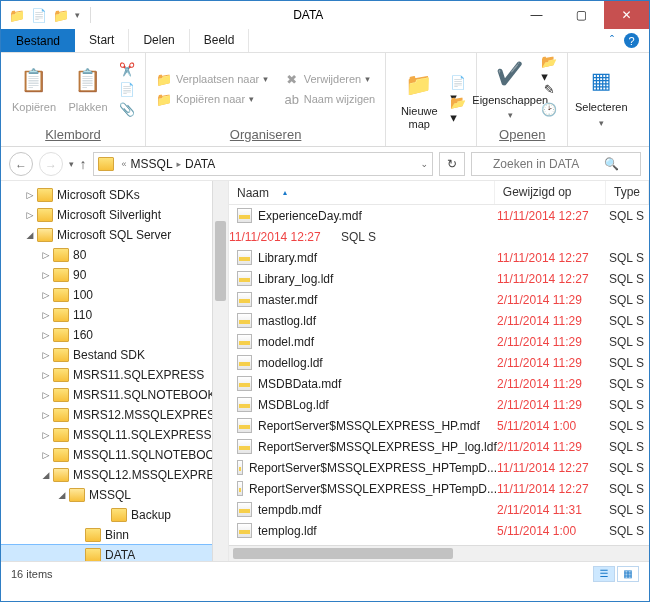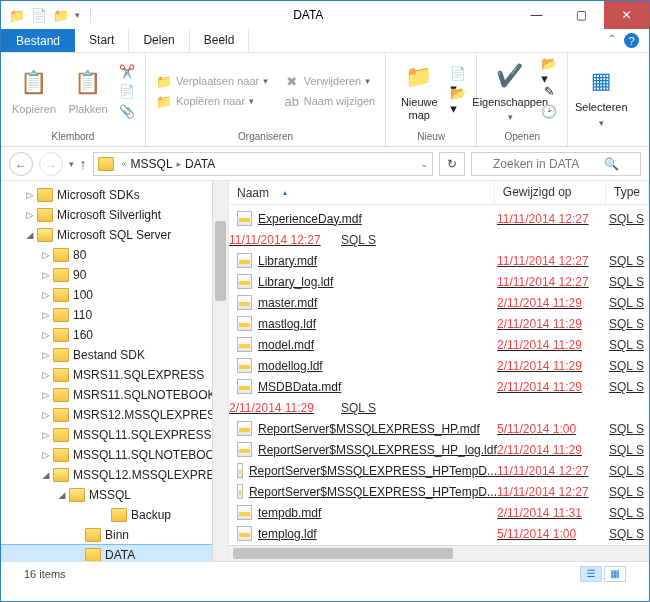--- a/index.html
+++ b/index.html
@@ -7,28 +7,28 @@
   .title-bar { height:28px; background:#fff; display:flex; align-items:center; }
   .tb-icons { display:flex; align-items:center; gap:6px; padding:0 8px; }
   .tb-title { flex:1; text-align:center; font-size:12px; color:#000; }
   .win-btns { display:flex; height:100%; }
   .win-btn { width:45px; display:flex; align-items:center; justify-content:center; }
   .win-close { background:#c75050; color:#fff; }
   .down-arrow { color:#666; font-size:9px; }
 
   .tabs-row { height:24px; display:flex; border-bottom:1px solid #e1e1e1; }
   .tab { padding:4px 14px; font-size:12px; border-right:1px solid #e5e5e5; cursor:pointer; }
-  .tab.bestand { background:#1979ca; color:#ffffff; font-weight:normal; border:1px solid #1979ca; }
+  .tab.bestand { background:#1979ca; color:#000000; font-weight:normal; border:1px solid #1979ca; }
   .tab.active { background:#fff; border-bottom:1px solid #fff; }
   .tabs-right { margin-left:auto; display:flex; align-items:center; gap:10px; padding-right:10px; color:#1979ca; }
 
   .ribbon { height:94px; background:#fff; border-bottom:1px solid #dadada; display:flex; }
   .ribbon-group { border-right:1px solid #e1e1e1; display:flex; flex-direction:column; }
   .rg-body { flex:1; display:flex; align-items:center; padding:2px 6px; }
-  .rg-label { text-align:center; font-size:10px; color:#666; padding:2px 0 4px; }
+  .rg-label { text-align:center; font-size:13px; color:#666; padding:2px 0 4px;text-decoration:underline; }
   .big-btn { display:flex; flex-direction:column; align-items:center; justify-content:center; width:54px; gap:4px; font-size:11px; line-height:1.15; text-align:center; }
   .big-btn.disabled { color:#a0a0a0; }
   .ico { width:32px; height:32px; display:flex; align-items:center; justify-content:center; font-size:22px; }
   .ico-sm { width:16px; height:16px; display:inline-flex; align-items:center; justify-content:center; font-size:13px; }
   .mini-col { display:flex; flex-direction:column; gap:4px; padding:2px 4px; font-size:11px; }
   .mini-row { display:flex; align-items:center; gap:4px; white-space:nowrap; }
 
   .nav-row { height:34px; display:flex; align-items:center; gap:6px; padding:4px 8px; border-bottom:1px solid #e8e8e8; }
   .nav-circle { width:24px; height:24px; border:1px solid #c6c6c6; border-radius:50%; display:flex; align-items:center; justify-content:center; color:#666; }
   .nav-circle.disabled { color:#ccc; border-color:#e0e0e0; }
@@ -50,30 +50,30 @@
   .tree-scroll { position:absolute; right:0; top:0; bottom:0; width:16px; background:#f0f0f0; border-left:1px solid #dcdcdc; }
   .tree-thumb { position:absolute; left:2px; right:2px; top:40px; height:80px; background:#c2c2c2; border-radius:2px; }
 
   .list { flex:1; overflow:hidden; position:relative; }
   .cols { display:flex; height:24px; border-bottom:1px solid #e8e8e8; font-size:12px; color:#333; }
   .col { padding:4px 8px; border-right:1px solid #f0f0f0; }
   .col.name { width:268px; display:flex; align-items:center; gap:14px;}
   .col.date { width:112px; }
   .col.type { flex:1; }
   .rows { }
-  .frow { display:flex; height:21px; align-items:flex-end; font-size:12px;text-decoration:underline; }
+  .frow { display:flex; height:21px; align-items:center; font-size:12px; }
   .frow .c-name { width:268px; padding-left:8px; display:flex; align-items:center; gap:6px; overflow:hidden; text-overflow:ellipsis; white-space:nowrap;}
   .frow .c-date { width:112px; color:#ef4444; }
   .frow .c-type { flex:1; color:#333; white-space:nowrap; overflow:hidden; }
   .file-ico { width:15px; height:15px; background:linear-gradient(#fff,#e6e6e6); border:1px solid #b8b8b8; position:relative; }
   .file-ico::after { content:""; position:absolute; left:1px; top:6px; right:1px; height:4px; background:#f6cf4b; }
   .list-hscroll { position:absolute; left:0; right:0; bottom:0; height:16px; background:#f0f0f0; border-top:1px solid #dcdcdc; }
   .list-hthumb { position:absolute; top:2px; bottom:2px; left:4px; width:220px; background:#c2c2c2; border-radius:2px; }
 
-  .status { height:24px; border-top:1px solid #e1e1e1; display:flex; align-items:center; padding:0 23px; font-size:11px; color:#444; }
+  .status { height:24px; border-top:1px solid #e1e1e1; display:flex; align-items:center; padding:0 10px; font-size:11px; color:#444; }
   .status .view-toggles { margin-left:auto; display:flex; gap:2px; }
   .vt { width:22px; height:16px; border:1px solid #bcd6ef; display:flex; align-items:center; justify-content:center; font-size:10px; color:#1979ca; }
   .vt.active { background:#cde8ff; }
 
   .up-caret { font-size:8px; color:#1979ca;}
 </style>
 </head>
 <body>
 
 <div class="title-bar">
@@ -157,21 +157,20 @@
       <div class="big-btn">
         <div class="ico">📁</div>
         <span style="white-space:pre-line">Nieuwe
 map</span>
       </div>
       <div class="mini-col">
         <span class="ico-sm">📄▾</span>
         <span class="ico-sm">📂▾</span>
       </div>
     </div>
-    <div class="rg-label">Nieuw</div>
   </div>
 
   <div class="ribbon-group">
     <div class="rg-body">
       <div class="big-btn">
         <div class="ico">✔️</div>
         <span>Eigenschappen</span>
         <span class="down-arrow">▾</span>
       </div>
       <div class="mini-col">
@@ -391,20 +390,24 @@
         </div>
         <div class="frow">
           <div class="c-name">
             <span class="file-ico"></span>
             <span>MSDBData.mdf</span>
           </div>
           <div class="c-date">2/11/2014 11:29</div>
           <div class="c-type">SQL S</div>
         </div>
         <div class="frow">
+          <div class="c-name">
+            <span class="file-ico"></span>
+            <span>MSDBLog.ldf</span>
+          </div>
           <div class="c-date">2/11/2014 11:29</div>
           <div class="c-type">SQL S</div>
         </div>
         <div class="frow">
           <div class="c-name">
             <span class="file-ico"></span>
             <span>ReportServer$MSSQLEXPRESS_HP.mdf</span>
           </div>
           <div class="c-date">5/11/2014 1:00</div>
           <div class="c-type">SQL S</div>

